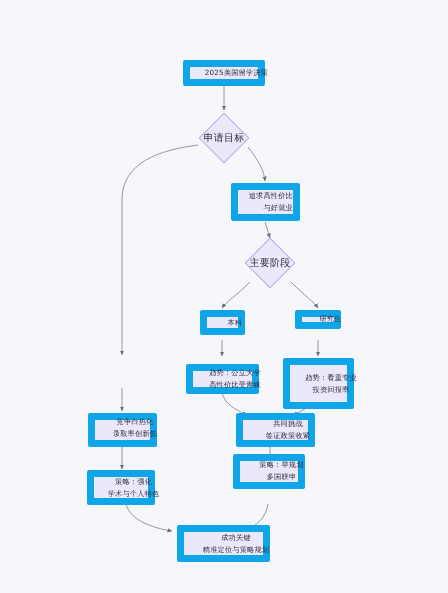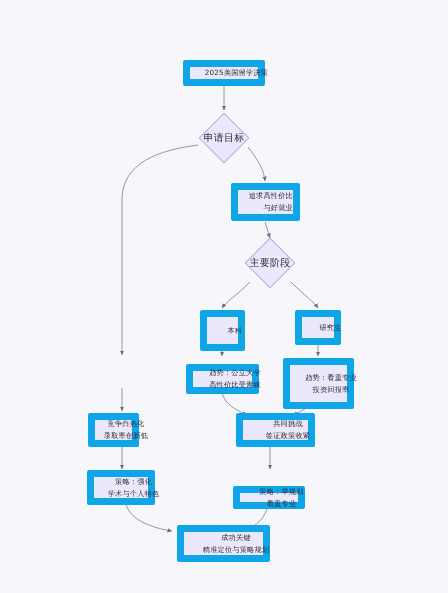--- a/index.html
+++ b/index.html
@@ -129,56 +129,56 @@
     <span class="line">追求高性价比</span>
     <span class="line">与好就业</span>
   </div>
 
   <div class="diamond" style="left:238px; top:238px; width:64px; height:50px;">
     <span class="shape" style="width:34px;height:34px;"></span>
     <span class="dlabel">主要阶段</span>
   </div>
 
 
-  <div class="node" style="left:200px; top:310px; width:45px; height:41px;">
+  <div class="node" style="left:200px; top:310px; width:45px; height:25px;">
     <span class="line">本科</span>
   </div>
 
-  <div class="node" style="left:295px; top:310px; width:46px; height:35px;">
+  <div class="node" style="left:295px; top:310px; width:46px; height:19px;font-family:Liberation Mono, monospace;">
     <span class="line">研究生</span>
   </div>
 
   <div class="node" style="left:186px; top:364px; width:73px; height:30px;">
     <span class="line">趋势：公立大学</span>
     <span class="line">高性价比受青睐</span>
   </div>
 
   <div class="node" style="left:283px; top:358px; width:71px; height:51px;">
     <span class="line">趋势：看重专业</span>
     <span class="line">投资回报率</span>
   </div>
 
-  <div class="node" style="left:88px; top:413px; width:51px; height:34px;">
+  <div class="node" style="left:88px; top:413px; width:69px; height:34px;justify-content:flex-end;">
     <span class="line">竞争白热化</span>
     <span class="line">录取率创新低</span>
   </div>
 
   <div class="node" style="left:236px; top:413px; width:79px; height:34px;">
     <span class="line">共同挑战</span>
     <span class="line">签证政策收紧</span>
   </div>
 
   <div class="node" style="left:87px; top:470px; width:68px; height:35px;">
     <span class="line">策略：强化</span>
     <span class="line">学术与个人特色</span>
   </div>
 
-  <div class="node" style="left:233px; top:486px; width:72px; height:23px;">
+  <div class="node" style="left:233px; top:454px; width:72px; height:35px;font-family:Liberation Mono, monospace;">
     <span class="line">策略：早规划</span>
-    <span class="line">看重专业</span>
+    <span class="line">多国联申</span>
   </div>
 
   <div class="node" style="left:177px; top:525px; width:93px; height:37px;">
     <span class="line">成功关键</span>
     <span class="line">精准定位与策略规划</span>
   </div>
 
 </div>
 
 </body></html>

